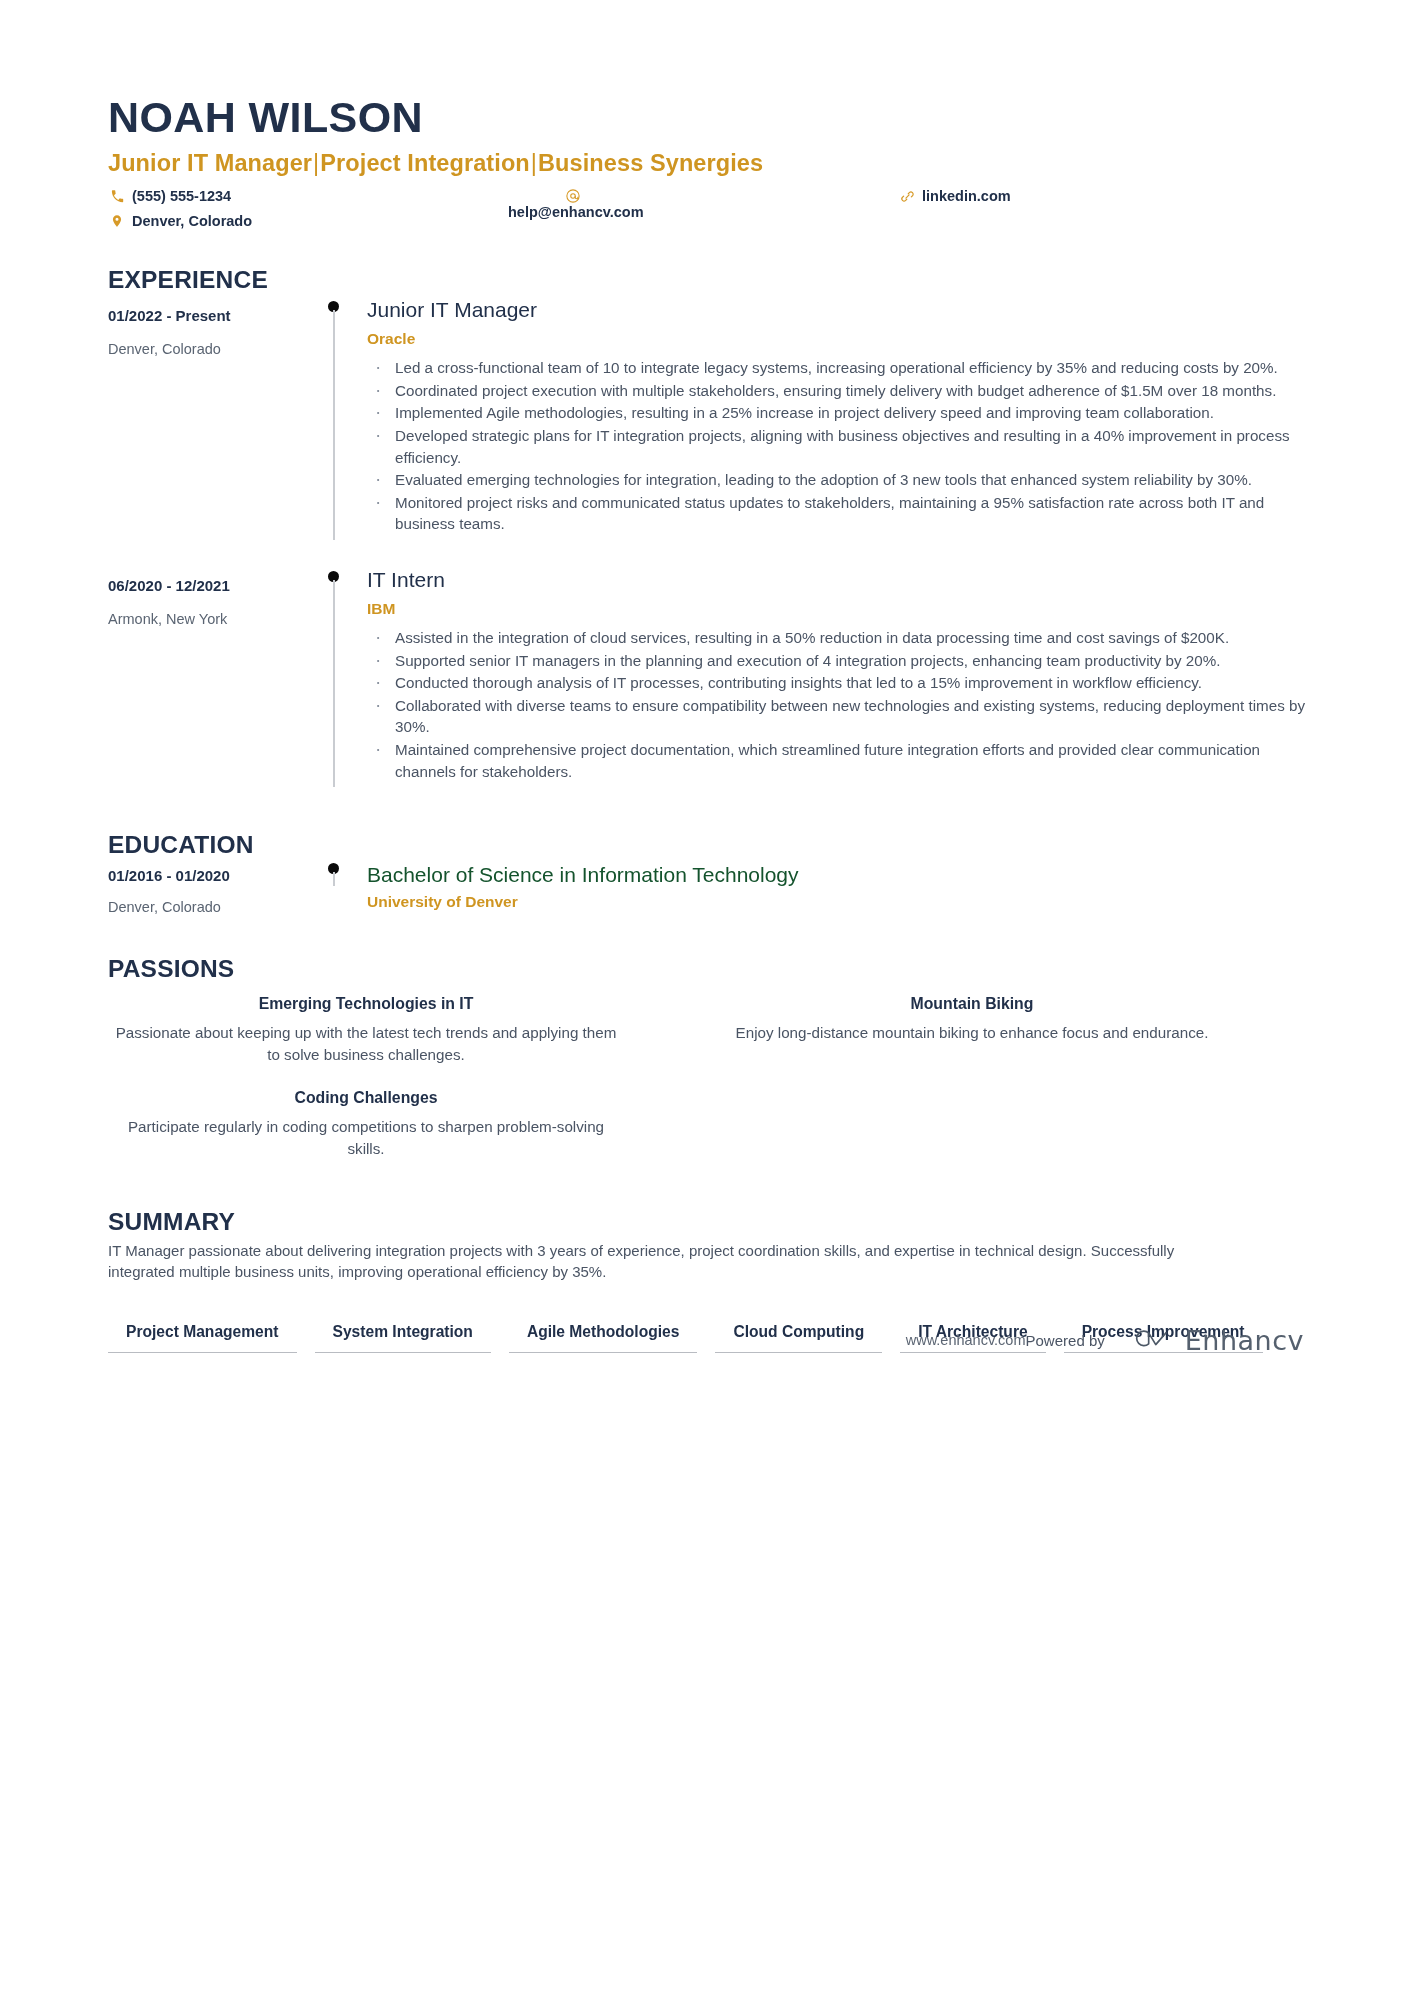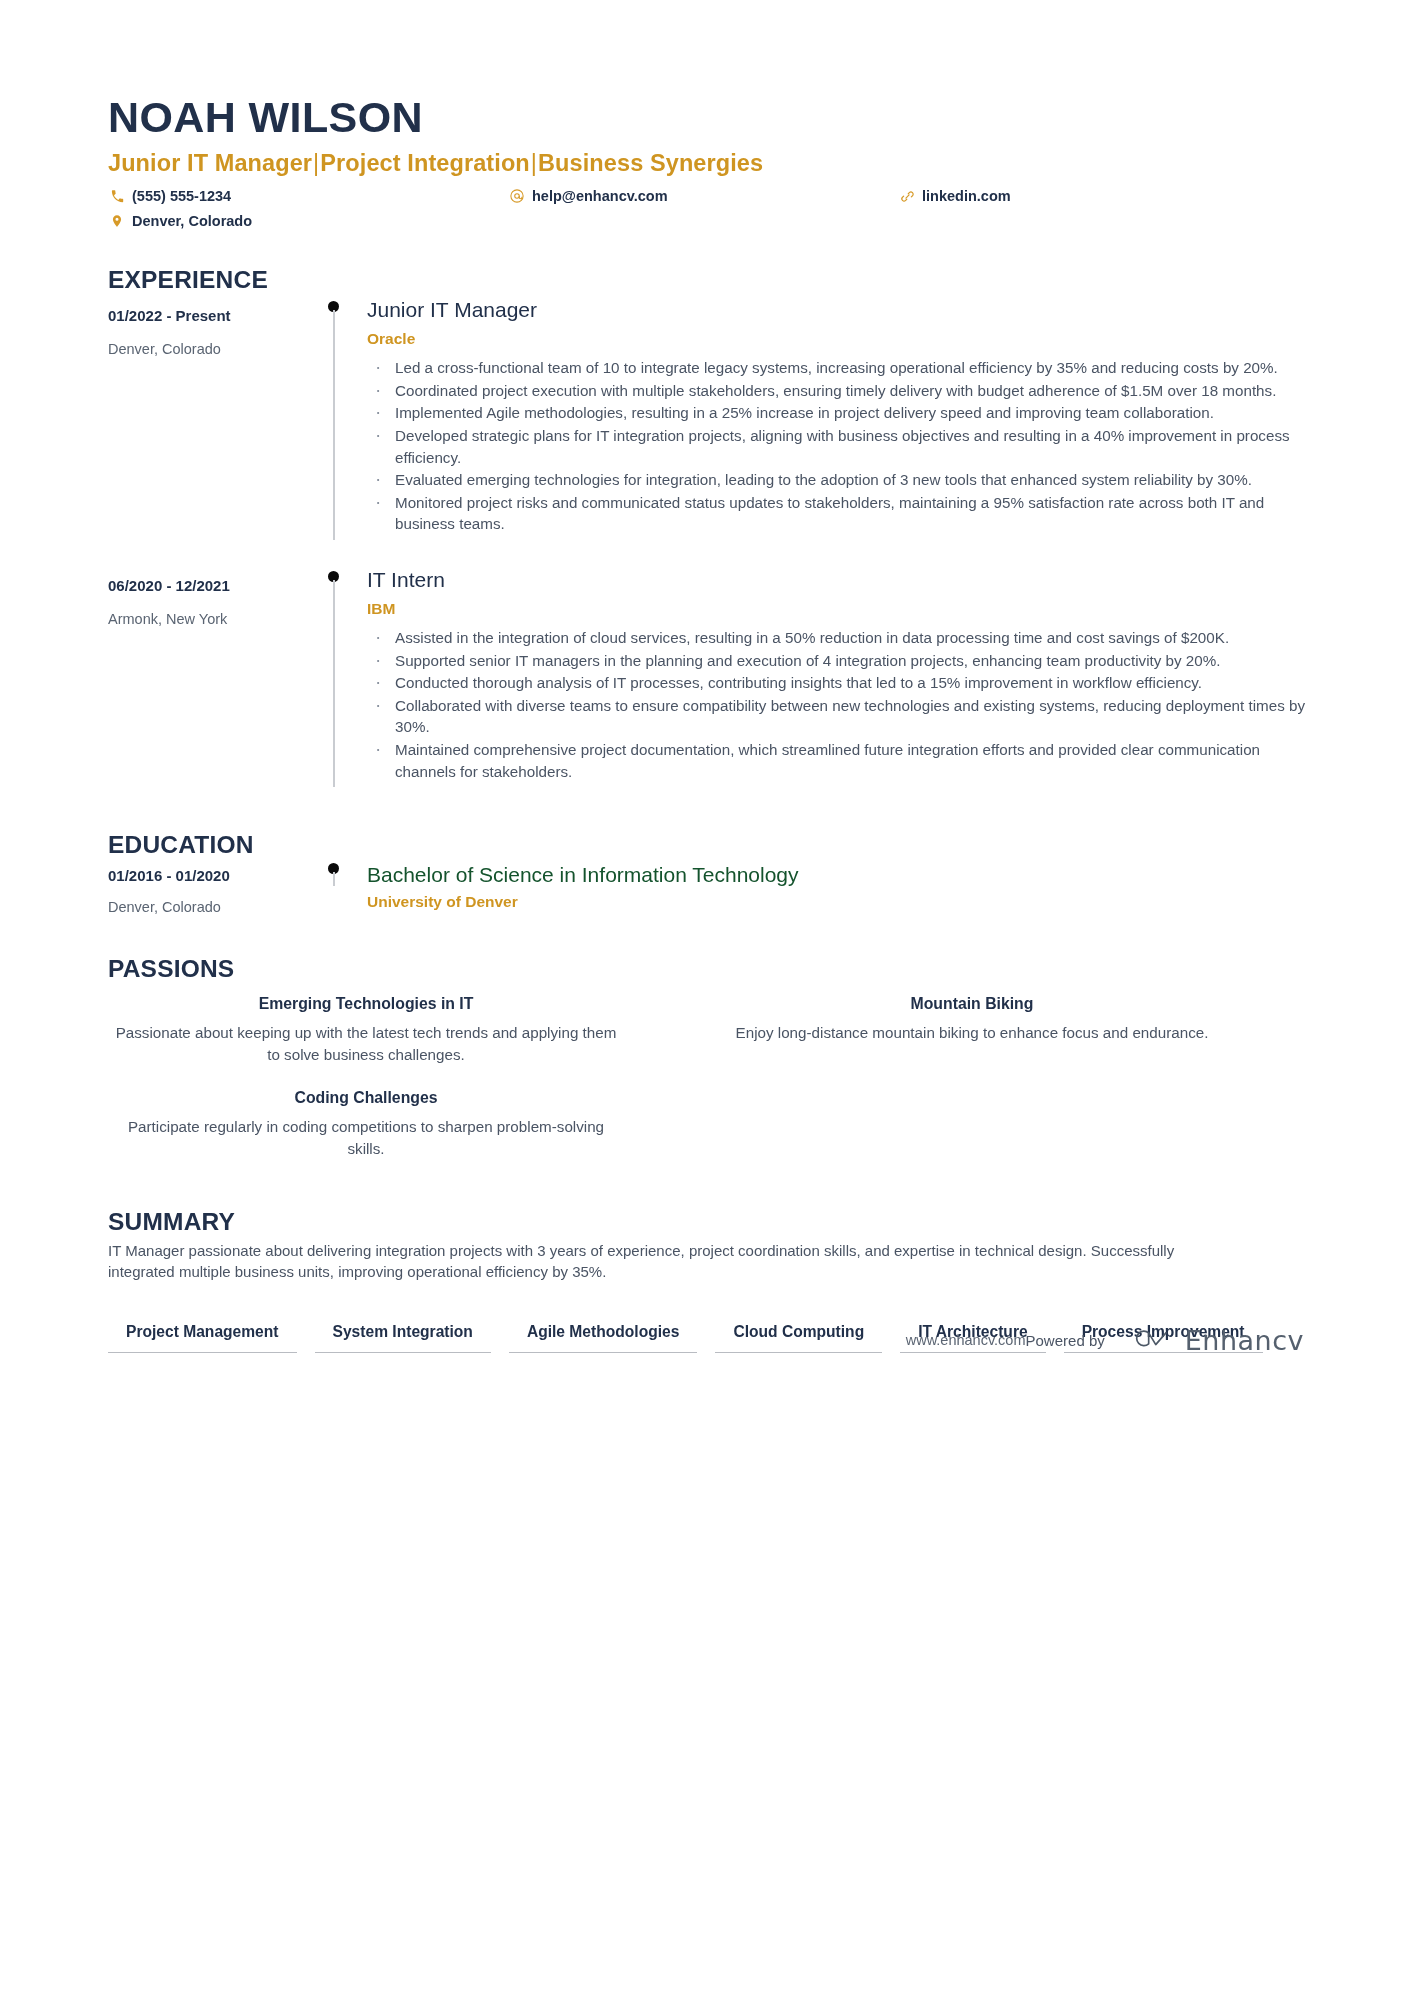--- a/index.html
+++ b/index.html
@@ -55,21 +55,21 @@
   .contact-item {
     position: absolute;
     display: flex;
     align-items: center;
     font-size: 14.5px;
     font-weight: bold;
     color: #21304a;
     white-space: nowrap;
   }
   .c-phone  { left: 0px;   top: 0px; }
-  .c-email  { left: 400px; top: 0px; }
+  .c-email  { left: 400px; top: 0px; flex-direction: column; }
   .c-link   { left: 790px; top: 0px; }
   .c-loc    { left: 0px;   top: 25px; }
   .contact-item .ico {
     width: 18px;
     height: 16px;
     margin-right: 6px;
     display: inline-flex;
     align-items: center;
     justify-content: center;
     color: #d79a28;

